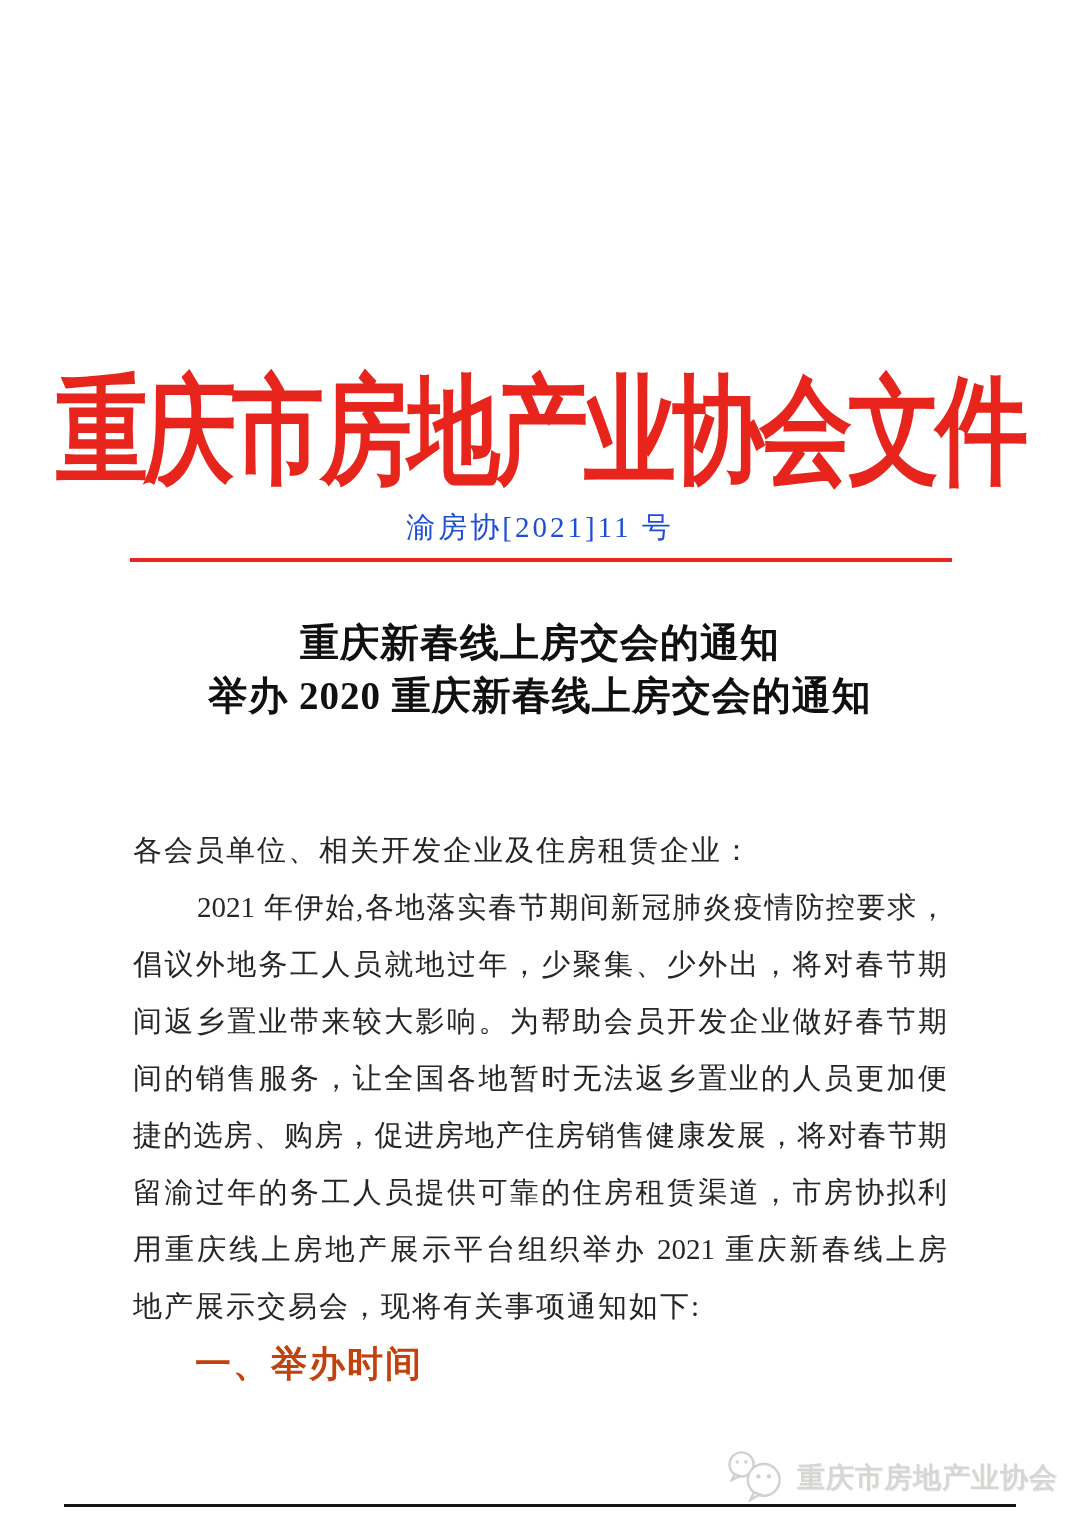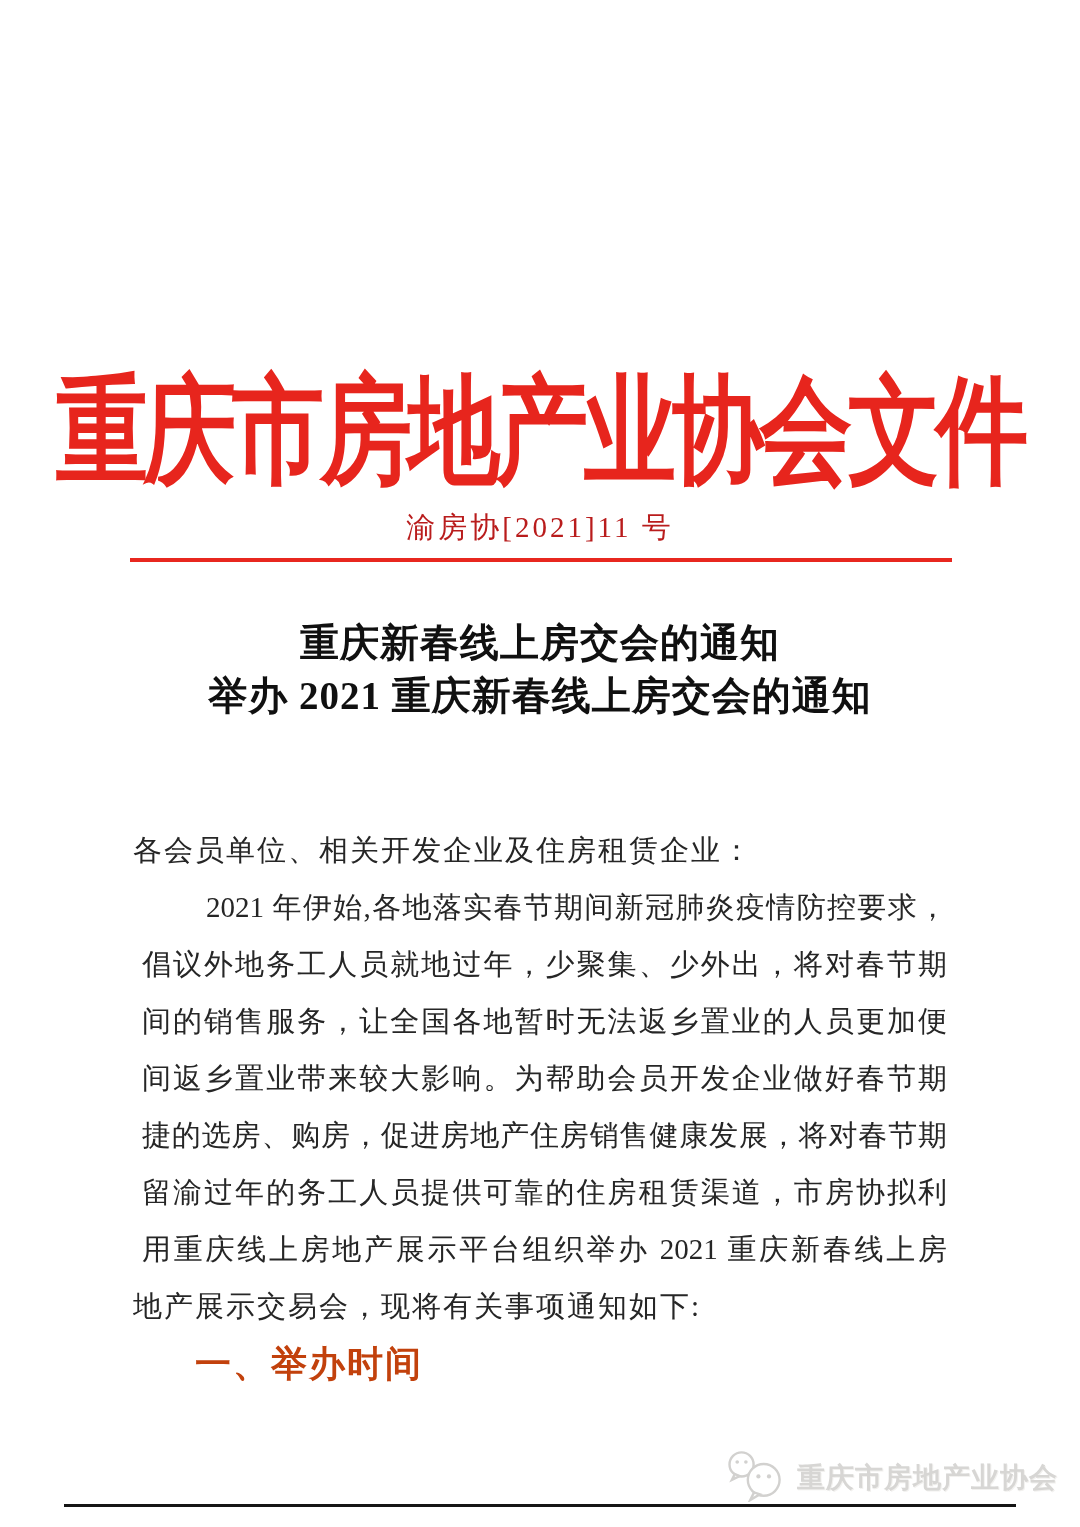--- a/index.html
+++ b/index.html
@@ -26,21 +26,21 @@
     transform-origin: top center;
     white-space: nowrap;
   }
 
   .doc-number {
     position: absolute;
     top: 508px; left: 0; width: 1080px;
     text-align: center;
     font-size: 29px;
     letter-spacing: 3px;
-    color: #b91c1c;
+    color: #1d4ed8;
     white-space: nowrap;
   }
 
   .red-separator {
     position: absolute;
     top: 558px; left: 130px;
     width: 822px; height: 4px;
     background: #e8271f;
   }
 
@@ -63,21 +63,20 @@
     top: 822px; left: 133px;
     width: 814px;
     font-size: 29px;
     line-height: 57px;
     color: #262626;
   }
   .line { white-space: normal; }
   .just {
     text-align: justify;
     text-align-last: justify;
-    margin-left: 9px;
   }
   .indent-first { padding-left: 64px; }
   .plain { letter-spacing: 2px; white-space: nowrap; }
   .salutation { letter-spacing: 2px; white-space: nowrap; }
   .section-heading {
     padding-left: 62px;
     font-family: "Liberation Sans", "DejaVu Sans", sans-serif;
     font-weight: bold;
     font-size: 36px;
     letter-spacing: 2px;
@@ -115,29 +114,29 @@
 <body>
 
 <div class="org-title">重庆市房地产业协会文件</div>
 
 <div class="doc-number">渝房协[2021]11 号</div>
 
 <div class="red-separator"></div>
 
 <div class="notice-title">
   <div>重庆新春线上房交会的通知</div>
-  <div>举办 2021 重庆新春线上房交会的通知</div>
+  <div>举办 2020 重庆新春线上房交会的通知</div>
 </div>
 
 <div class="body-block">
   <div class="line salutation">各会员单位、相关开发企业及住房租赁企业：</div>
   <div class="line just indent-first">2021 年伊始,各地落实春节期间新冠肺炎疫情防控要求，</div>
   <div class="line just">倡议外地务工人员就地过年，少聚集、少外出，将对春节期</div>
+  <div class="line just">间返乡置业带来较大影响。为帮助会员开发企业做好春节期</div>
   <div class="line just">间的销售服务，让全国各地暂时无法返乡置业的人员更加便</div>
-  <div class="line just">间返乡置业带来较大影响。为帮助会员开发企业做好春节期</div>
   <div class="line just">捷的选房、购房，促进房地产住房销售健康发展，将对春节期</div>
   <div class="line just">留渝过年的务工人员提供可靠的住房租赁渠道，市房协拟利</div>
   <div class="line just">用重庆线上房地产展示平台组织举办 2021 重庆新春线上房</div>
   <div class="line plain">地产展示交易会，现将有关事项通知如下:</div>
   <div class="line section-heading">一、举办时间</div>
 </div>
 
 <div class="watermark">
   <span class="wm-icon">
     <svg width="62" height="52" viewBox="0 0 64 54" xmlns="http://www.w3.org/2000/svg">

